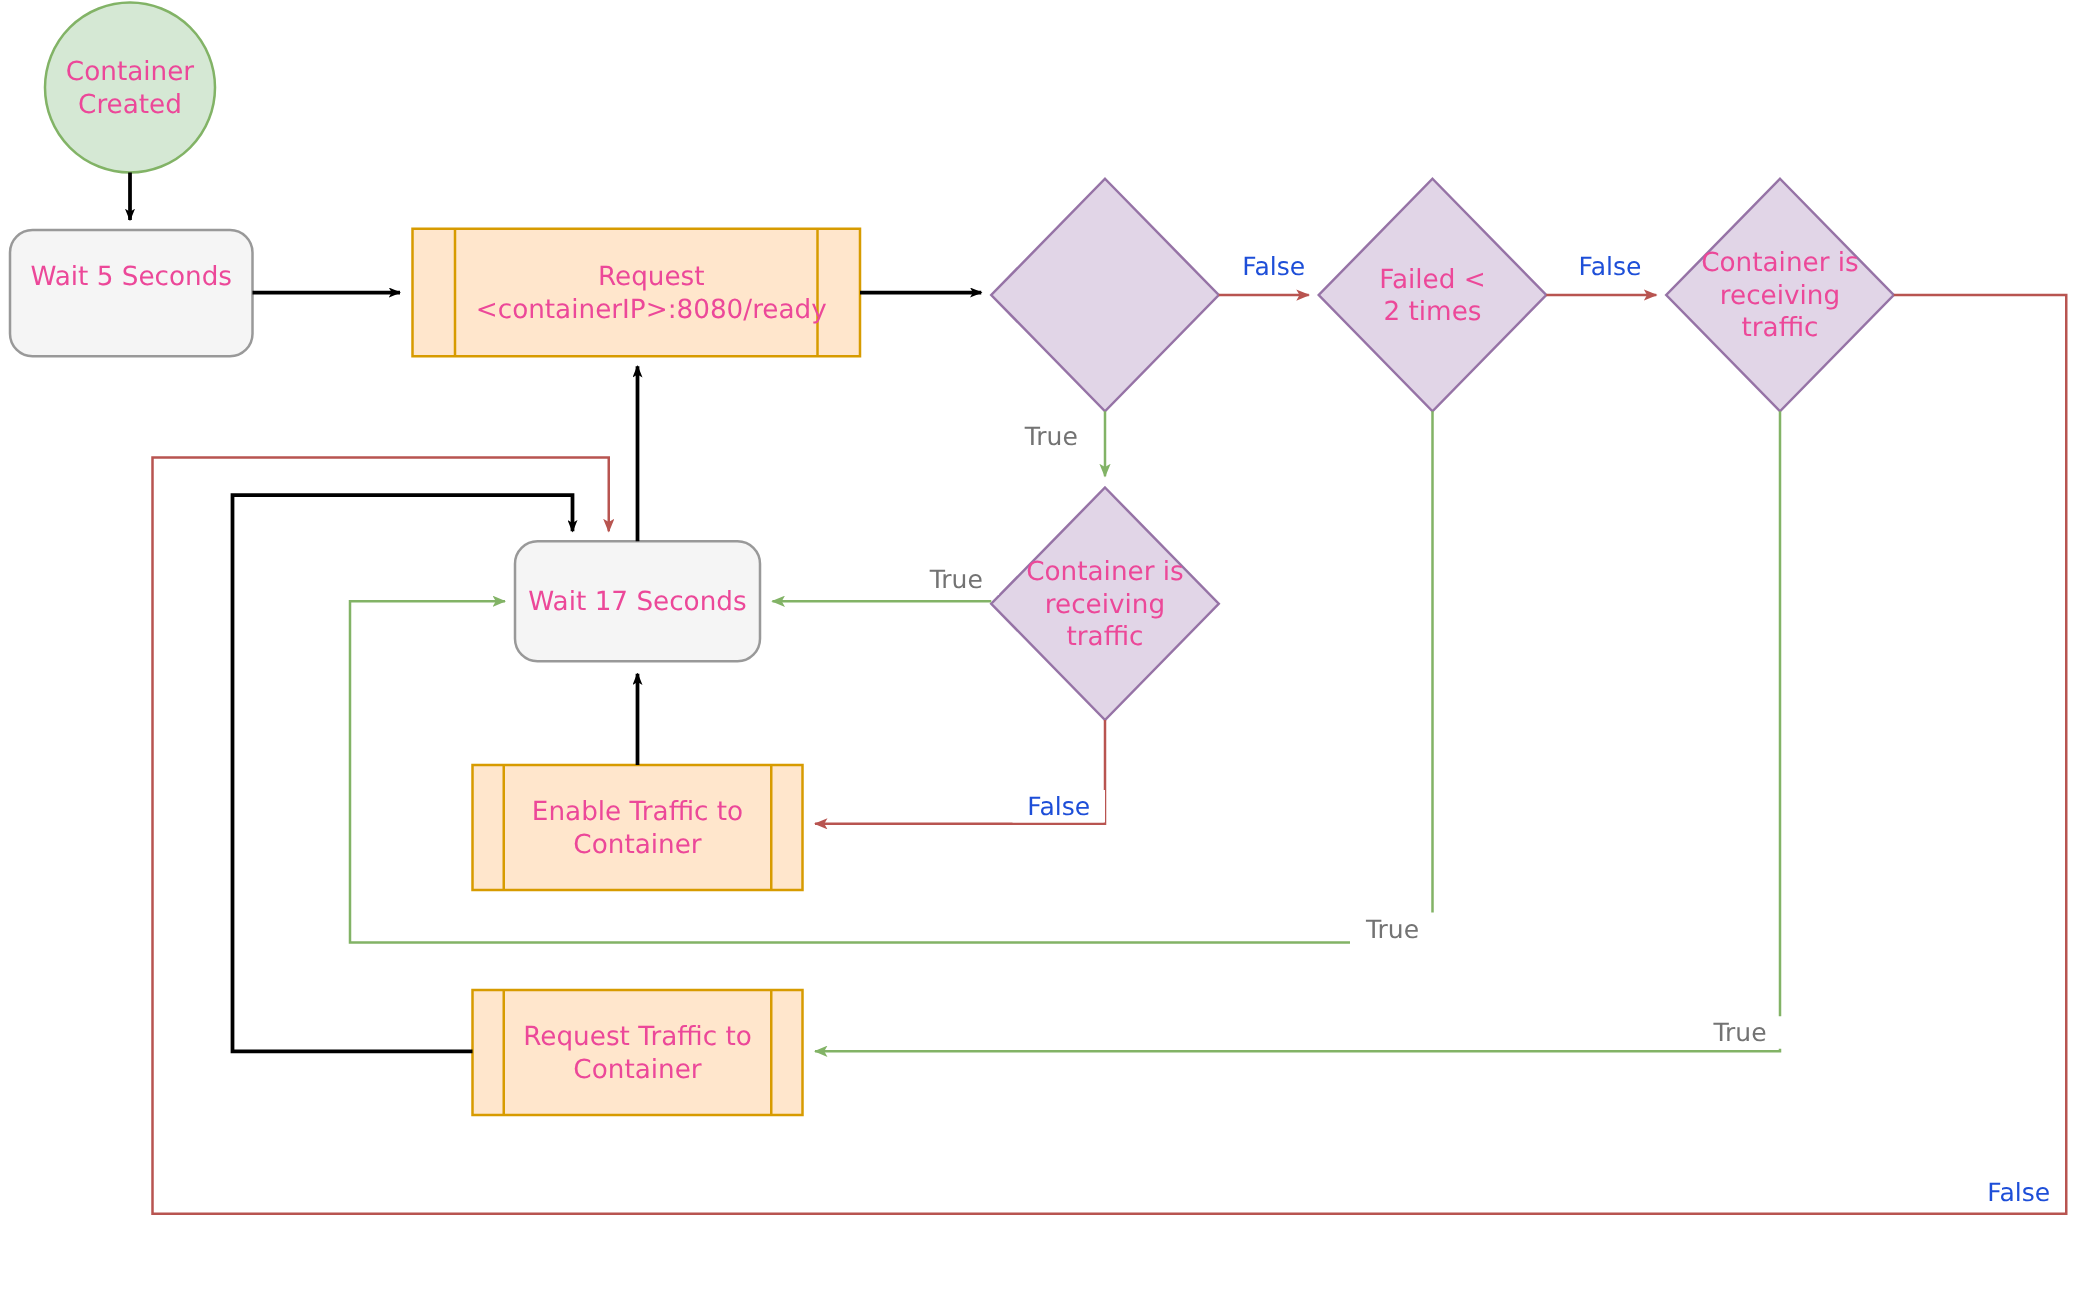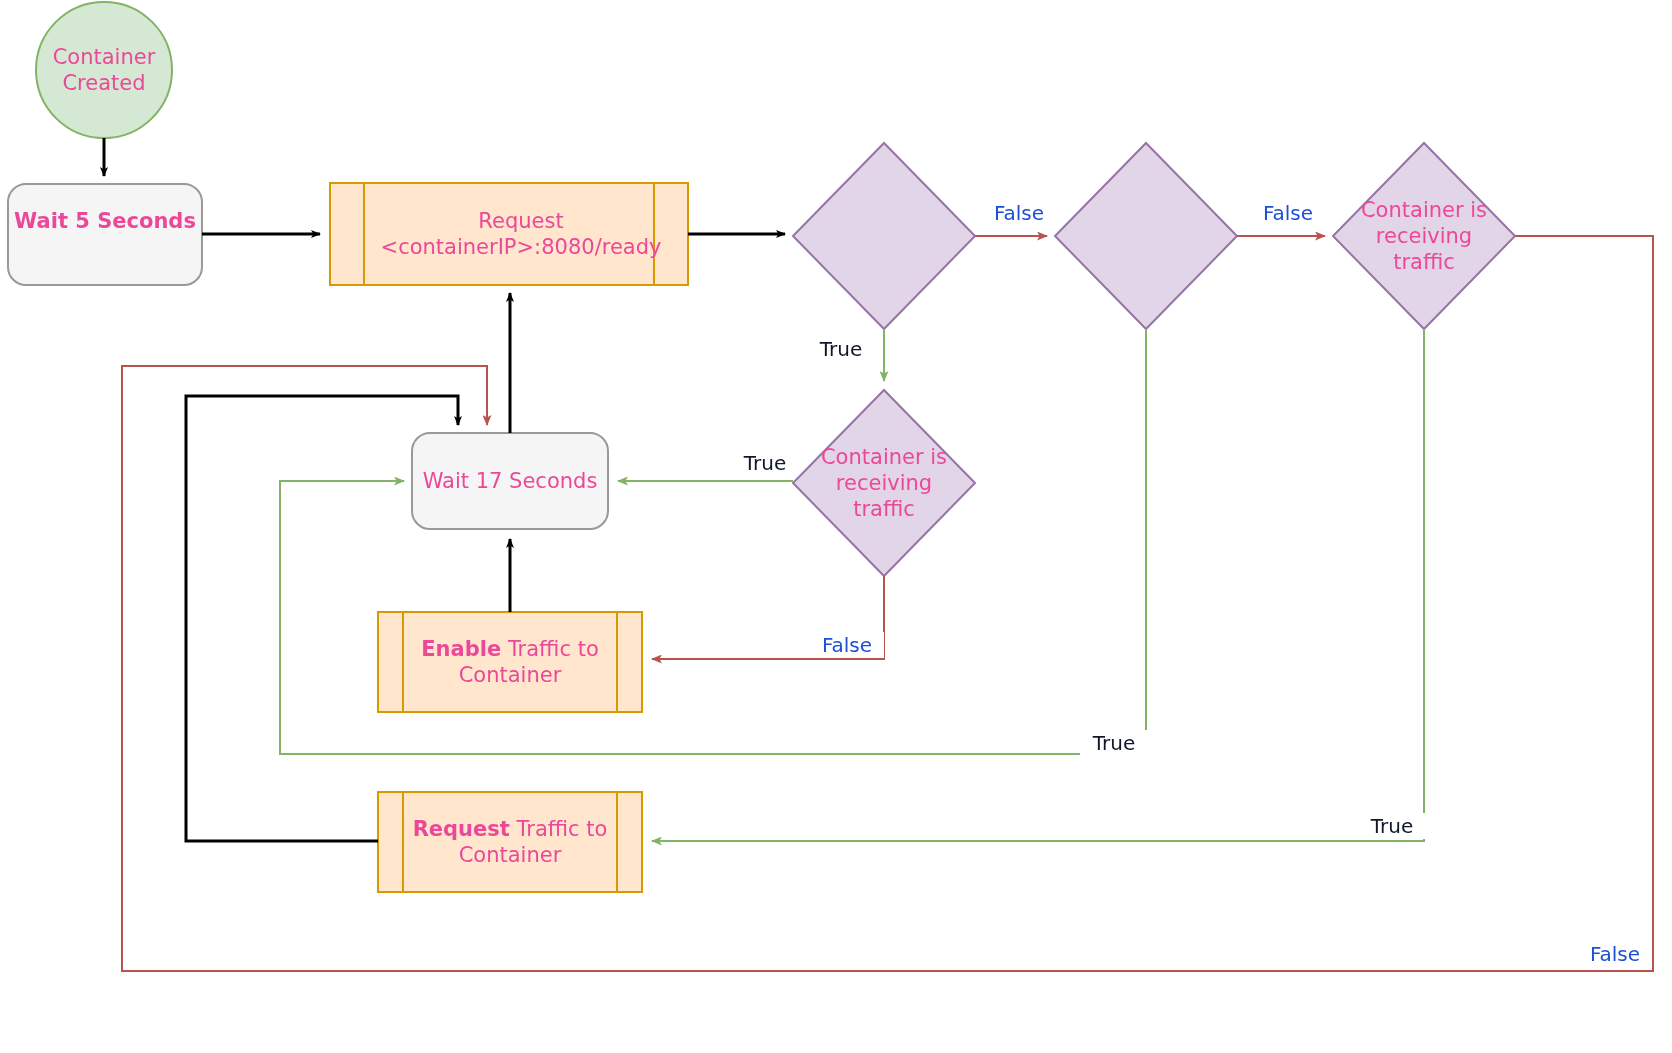--- a/index.html
+++ b/index.html
@@ -37,23 +37,23 @@
     position: absolute;
     display: flex;
     align-items: center;
     justify-content: center;
     text-align: center;
     font-size: 20px;
     background: #ffffff;
     padding: 0 3px;
     line-height: 1.1;
   }
-  .lbl-true { color: #0f172a; }
+  .lbl-true { color: #737373; }
   .lbl-false { color: #1d4ed8; }
-  .bold-part { font-weight: bold; margin-top: 12px; }
+  .bold-part { font-weight: normal; margin-top: 12px; }
 </style>
 </head>
 <body>
 
 <div id="canvas">
 
   <svg id="diagram-svg" viewBox="0 0 1672 1053" xmlns="http://www.w3.org/2000/svg">
     <defs>
       <marker id="arrow-black" markerWidth="10" markerHeight="8" refX="9" refY="4" orient="auto" markerUnits="userSpaceOnUse">
         <path d="M0,0 L10,4 L0,8 L2.4,4 z" fill="#000000"></path>
@@ -151,26 +151,28 @@
     
     <path d="M378,841 L186,841 L186,396 L458,396 L458,425" fill="none" stroke="#000000" stroke-width="3" marker-end="url(#arrow-black)"></path>
 
      long red outer loop into Wait 10 Seconds --&gt;
     <path d="M1515,236 L1653,236 L1653,971 L122,971 L122,366 L487,366 L487,425" fill="none" stroke="#b85450" stroke-width="2" marker-end="url(#arrow-red)"></path>
   </svg>
 
   <div class="node-label" style="left:36px; top:32px; width:136px; height:76px; font-size:21px;">Container
 Created</div>
 
-  <div class="node-label" style="left:8px; top:184px; width:194px; height:75px; font-size:21px;font-weight:bold;">Wait 5 Seconds</div>
+  <div class="node-label" style="left:8px; top:184px; width:194px; height:75px; font-size:21px;">Wait 5 Seconds</div>
 
   <div class="node-label" style="left:376px; top:183px; width:290px; height:102px; font-size:21px;">Request
 &lt;containerIP&gt;:8080/ready</div>
 
 
+  <div class="node-label" style="left:1078px; top:200px; width:136px; height:72px; font-size:21px;">Failed &lt;
+2 times</div>
 
   <div class="node-label" style="left:1349px; top:188px; width:150px; height:96px; font-size:21px;">Container is
 receiving
 traffic</div>
 
   <div class="node-label" style="left:809px; top:435px; width:150px; height:96px; font-size:21px;">Container is
 receiving
 traffic</div>
 
   <div class="node-label" style="left:412px; top:433px; width:196px; height:96px; font-size:21px;">Wait 17 Seconds</div>

